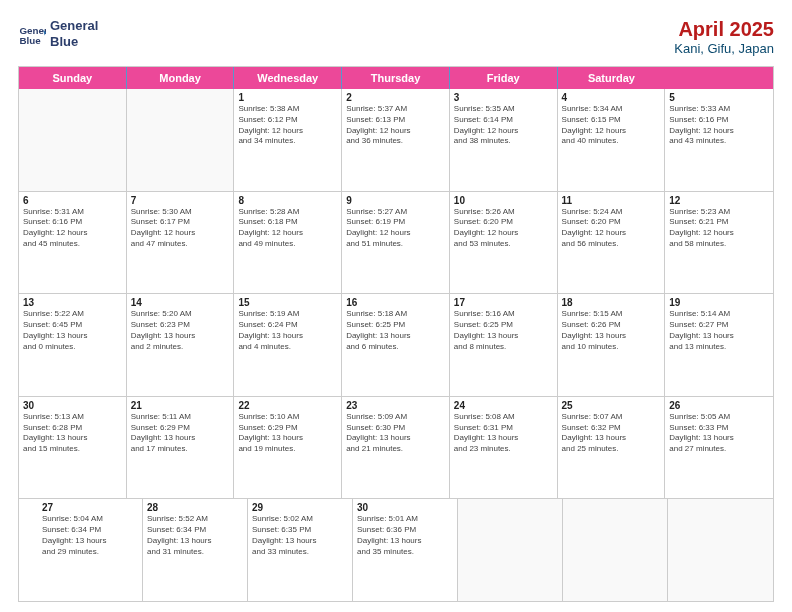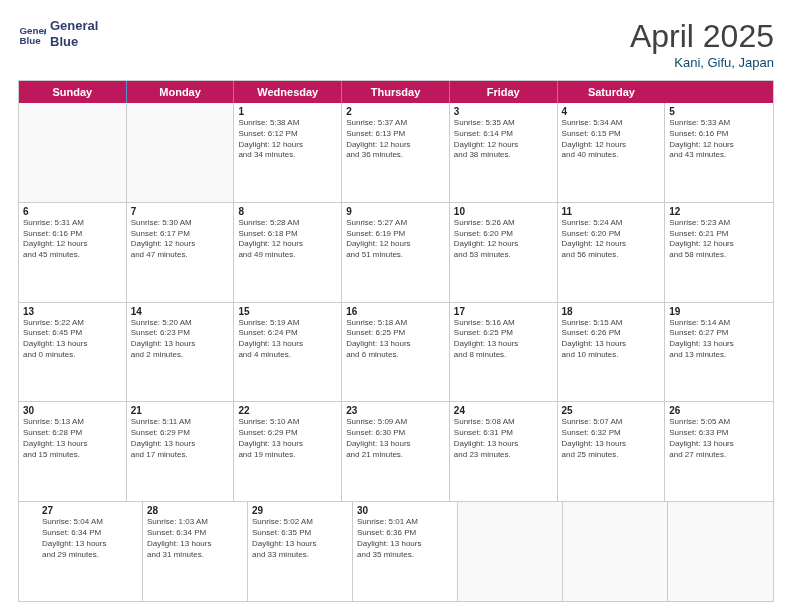--- a/index.html
+++ b/index.html
@@ -37,38 +37,38 @@
     }
     .logo-icon {
       width: 28px;
       height: 28px;
       margin-right: 4px;
     }
     .title-block {
       text-align: right;
     }
     .title-block .month-year {
-      font-size: 32px;
-      font-weight: normal;
-      color: #404040;
+      font-size: 20px;
+      font-weight: bold;
+      color: #b91c1c;
     }
     .title-block .location {
       font-size: 13px;
       color: #0c4a6e;
     }
     .calendar {
       flex: 1;
       display: flex;
       flex-direction: column;
       border: 1px solid #ccc;
     }
     .cal-header-row {
       display: grid;
       grid-template-columns: repeat(7, 1fr);
-      background: #be185d;
+      background: #ec4899;
     }
     .cal-header-cell {
       color: #fff;
       font-size: 11px;
       font-weight: bold;
       text-align: center;
       padding: 5px 2px;
       border-right: 1px solid #5599cc;
     }
     .cal-header-cell:last-child { border-right: none; }
@@ -333,21 +333,21 @@
         <div class="cal-row">
           <div class="cal-cell">
             <div class="day-num">27</div>
             <div class="cell-line">Sunrise: 5:04 AM</div>
             <div class="cell-line">Sunset: 6:34 PM</div>
             <div class="cell-line">Daylight: 13 hours</div>
             <div class="cell-line">and 29 minutes.</div>
           </div>
           <div class="cal-cell">
             <div class="day-num">28</div>
-            <div class="cell-line">Sunrise: 1:03 AM</div>
+            <div class="cell-line">Sunrise: 5:52 AM</div>
             <div class="cell-line">Sunset: 6:34 PM</div>
             <div class="cell-line">Daylight: 13 hours</div>
             <div class="cell-line">and 31 minutes.</div>
           </div>
           <div class="cal-cell">
             <div class="day-num">29</div>
             <div class="cell-line">Sunrise: 5:02 AM</div>
             <div class="cell-line">Sunset: 6:35 PM</div>
             <div class="cell-line">Daylight: 13 hours</div>
             <div class="cell-line">and 33 minutes.</div>

